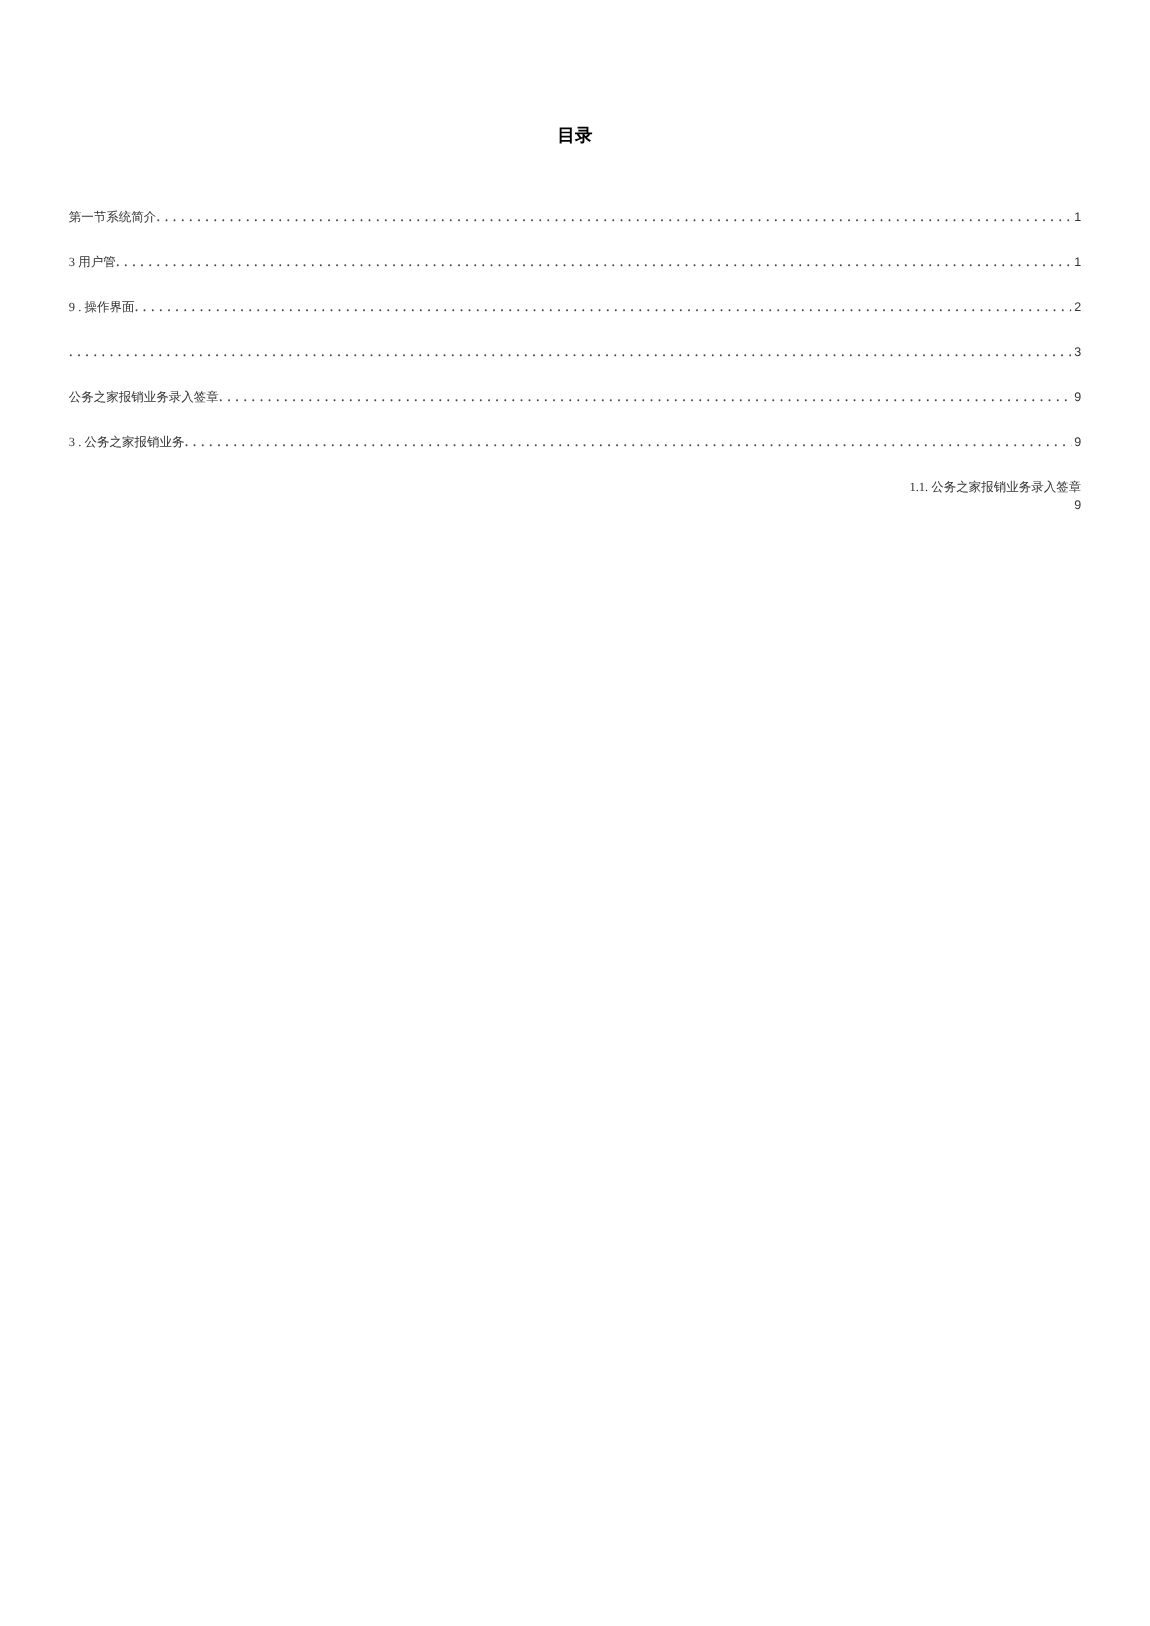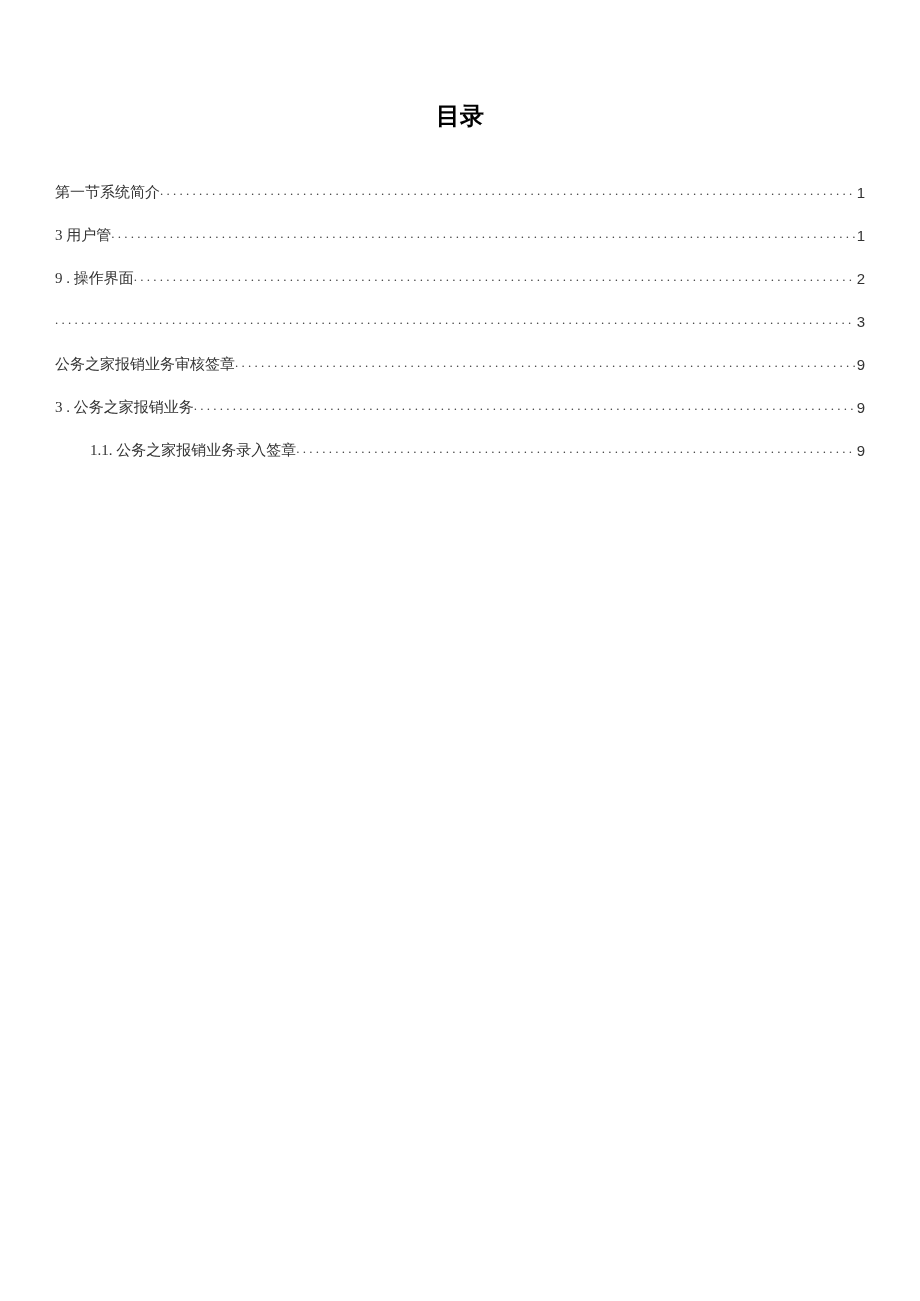--- a/index.html
+++ b/index.html
@@ -9,39 +9,40 @@
     }
     body {
       background: #ffffff;
       font-family: "SimSun", "宋体", serif;
       width: 920px;
       height: 1301px;
       padding: 100px 55px 55px 55px;
     }
     .title {
       text-align: center;
-      font-size: 24px;
+      font-size: 14px;
       font-weight: bold;
       font-family: "SimHei", "黑体", sans-serif;
       margin-bottom: 50px;
       color: #000;
     }
     .toc-container {
       width: 100%;
     }
     .toc-entry {
       display: flex;
-      align-items: center;
-      font-size: 15px;
+      align-items: flex-end;
+      font-size: 10px;
       color: #333;
       margin-bottom: 22px;
       line-height: 1.4;
     }
     .toc-entry.indent-1 {
       padding-left: 35px;
+      flex-direction: column;
     }
     .toc-label {
       white-space: nowrap;
       flex-shrink: 0;
     }
     .toc-dots {
       flex: 1;
       overflow: hidden;
       white-space: nowrap;
       letter-spacing: 2px;
@@ -84,21 +85,21 @@
   <div class="toc-entry">
     <span class="toc-label">9   . 操作界面</span>
     <span class="toc-dots"></span>
     <span class="toc-page">2</span>
   </div>
   <div class="toc-entry">
     <span class="toc-dots"></span>
     <span class="toc-page">3</span>
   </div>
   <div class="toc-entry">
-    <span class="toc-label">公务之家报销业务审核签章</span>
+    <span class="toc-label">公务之家报销业务录入签章</span>
     <span class="toc-dots"></span>
     <span class="toc-page">9</span>
   </div>
   <div class="toc-entry">
     <span class="toc-label">3   . 公务之家报销业务</span>
     <span class="toc-dots"></span>
     <span class="toc-page">9</span>
   </div>
   <div class="toc-entry indent-1">
     <span class="toc-label">1.1.   公务之家报销业务录入签章</span>

